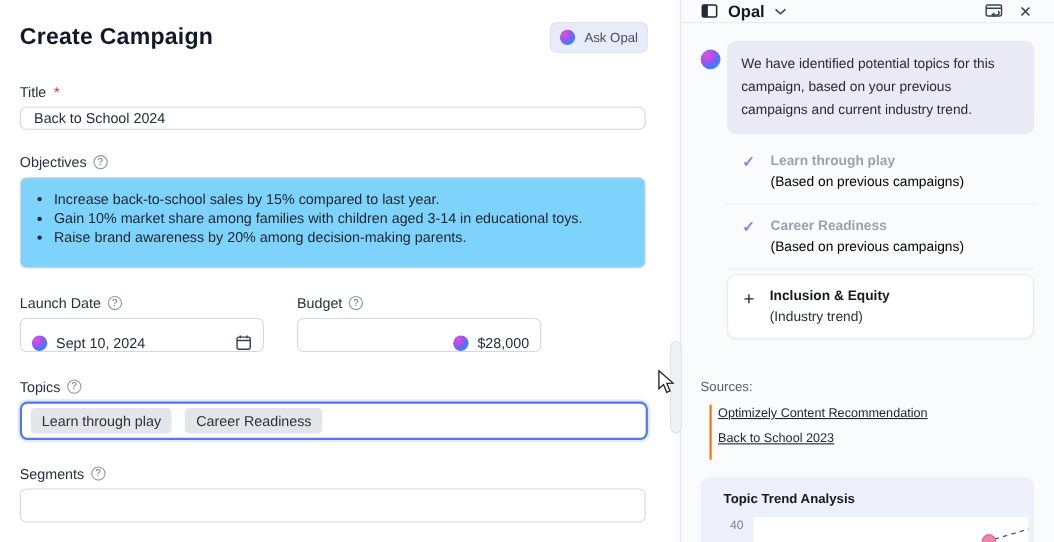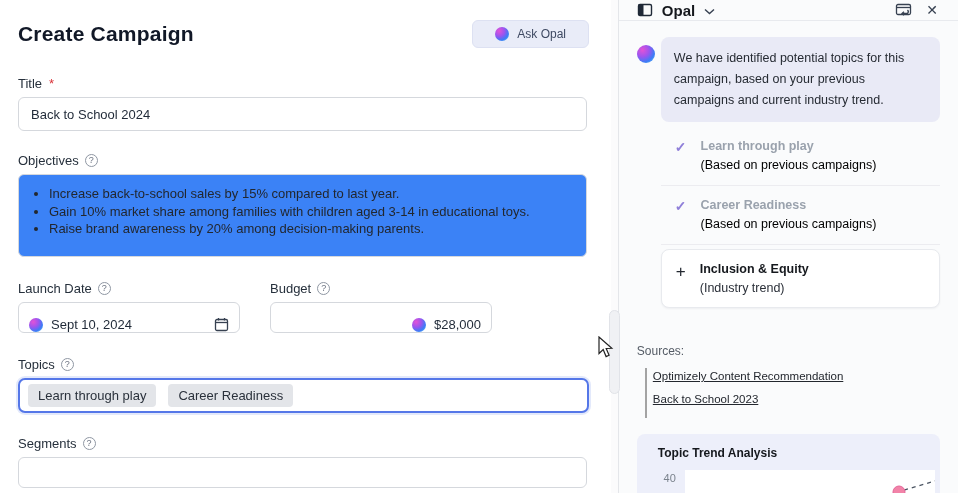--- a/index.html
+++ b/index.html
@@ -12,43 +12,43 @@
   }
   .app { display:flex; width:958px; height:493px; }
 
   
   .left-panel { width:611px; background:#ffffff; padding:20px 22px 0 18px; }
   .lp-header { display:flex; justify-content:space-between; align-items:center; }
   .page-title { font-size:21px; font-weight:700; color:#111827; letter-spacing:.2px; }
   .ask-opal-btn {
     display:flex; align-items:center; gap:8px;
     background:#e9ecf8; border:1px solid #dde1f2; border-radius:6px;
-    padding:6px 22px; font-size:12px; color:#3f4a63; cursor:pointer;
+    padding:6px 8px; font-size:12px; color:#3f4a63; cursor:pointer;
     font-family:"Liberation Sans", sans-serif;
   }
   .opal-orb {
     width:14px; height:14px; border-radius:50%;
     background:radial-gradient(circle at 30% 28%, #e352d6 0%, #9b55ef 38%, #3b7cf6 68%, #7fd9f0 100%);
     flex:0 0 auto;
   }
   .field { margin-top:22px; }
   .field-label { display:flex; align-items:center; gap:6px; font-size:13px; color:#26303c; margin-bottom:6px; }
   .required { color:#d93036; margin-left:1px; }
   .help-icon {
     display:inline-flex; align-items:center; justify-content:center;
     width:13px; height:13px; border:1px solid #8f97a3; border-radius:50%;
     font-size:9px; color:#6b7280; line-height:1;
   }
   .text-input {
-    width:569px; height:34px; border:1px solid #d5d8dd; border-radius:6px;
+    width:569px; height:21px; border:1px solid #d5d8dd; border-radius:6px;
     padding:0 12px; font-size:13px; color:#1f2937; background:#fff;
     font-family:"Liberation Sans", sans-serif; outline:none;
   }
   .objectives-box {
-    width:569px; border:1px solid #d5d8dd; border-radius:6px; background:#3b82f6;
+    width:569px; border:1px solid #d5d8dd; border-radius:6px; background:#7dd3fc;
     padding:10px 14px 18px 14px;
   }
   .objectives-box ul { margin-left:16px; }
   .objectives-box li { font-size:13px; color:#22272f; line-height:17.5px; }
   .two-col { display:flex; gap:30px; margin-top:24px; }
   .pill-input {
     display:flex; align-items:flex-end; gap:8px;
     width:222px; height:31px; border:1px solid #d5d8dd; border-radius:6px;
     background:#fff; padding:0 10px; font-size:13px; color:#1f2937; cursor:text;
   }
@@ -102,21 +102,21 @@
   .sugg-title { font-size:12.5px; font-weight:700; color:#9aa2ad; line-height:1.55; }
   .sugg-caption { font-size:12.5px; color:#000000; line-height:1.55; }
   .sugg-card {
     margin-top:4px; background:#ffffff; border:1px solid #e8eaee; border-radius:8px;
     box-shadow:0 1px 2px rgba(20,24,40,.05); cursor:pointer;
   }
   .sugg-card .sugg-title { color:#15181d; }
   .sugg-card .sugg-caption { color:#2a2f38; }
 
   .sources-label { margin-top:36px; font-size:12px; color:#555c66; }
-  .sources-list { margin-top:10px; margin-left:8px; border-left:2px solid #a3a3a3; padding:2px 0 2px 6px; }
+  .sources-list { margin-top:10px; margin-left:8px; border-left:2px solid #f97316; padding:2px 0 2px 6px; }
   .source-link {
     display:block; font-size:11.5px; color:#23272e; text-decoration:underline;
     margin-bottom:11px; cursor:pointer;
   }
 
   .trend-card {
     margin-top:16px; background:#edeffa; border-radius:8px; padding:12px 5px 12px 0;
     width:303px; height:110px;
   }
   .trend-title { font-size:12px; font-weight:700; color:#15181d; padding-left:21px; }

